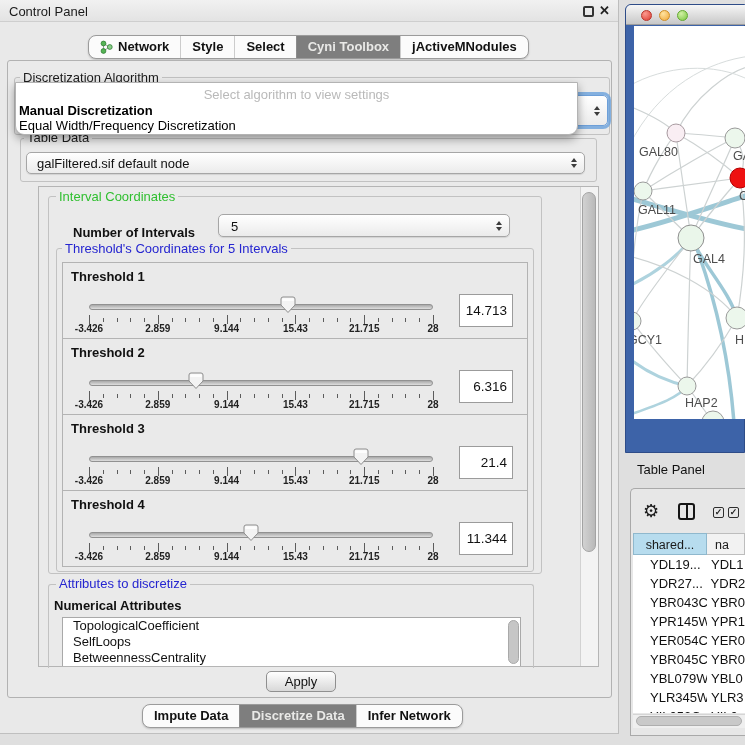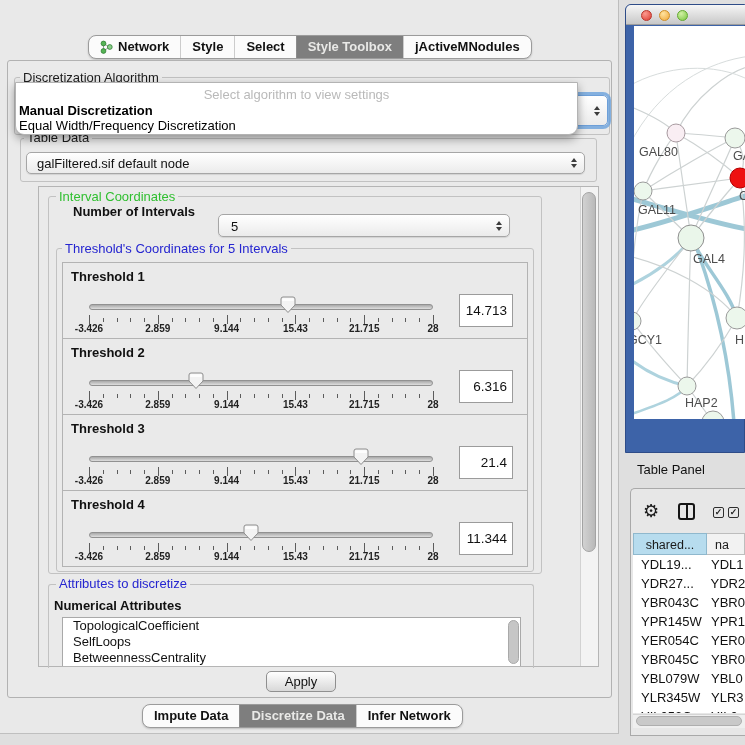--- a/index.html
+++ b/index.html
@@ -77,53 +77,58 @@
   .tp-window { position:absolute; left:630px; top:488px; width:115px; height:248px; background:#e7e7e7; border:1px solid #a9a9a9; border-radius:5px 0 0 0; border-right:none; }
   .gear-icon { position:absolute; left:643px; top:500px; font-size:18px; color:#1c1c1c; }
   .col-icon { position:absolute; left:678px; top:503px; width:17px; height:17px; border:2px solid #151515; border-radius:3px; }
   .col-icon::after { content:""; position:absolute; left:5.5px; top:0; width:2px; height:13px; background:#151515; }
   .cb { position:absolute; top:507px; width:11px; height:11px; border:1.5px solid #2e2e2e; border-radius:2px; font-size:9px; font-weight:bold; color:#222; text-align:center; line-height:9px; }
   .th-cell { position:absolute; top:533px; height:22px; font-size:12.5px; color:#1a1a1a; text-align:center; line-height:22px; }
   .hdr1 { left:633px; width:74px; background:#b7dcee; border:1px solid #8fb8cd; }
   .hdr2 { left:707px; width:38px; background:#f2f2f2; border:1px solid #bdbdbd; border-left:none; text-align:left; padding-left:8px; }
   .rows-clip { position:absolute; left:633px; top:555px; width:112px; height:158px; background:#fff; overflow:hidden; }
   .trow { display:flex; height:19px; font-size:13px; color:#111; line-height:19px; }
-  .trow .c1 { width:74px; padding-left:8px; white-space:nowrap; overflow:hidden; }
+  .trow .c1 { width:74px; padding-left:17px; white-space:nowrap; overflow:hidden; }
   .trow .c2 { padding-left:4px; white-space:nowrap; overflow:hidden; }
   .hscroll-track { position:absolute; left:633px; top:714px; width:112px; height:14px; background:#efefef; border-top:1px solid #d5d5d5; }
   .hscroll-thumb { position:absolute; left:636px; top:716px; width:106px; height:10px; background:#c9c9c9; border:1px solid #aeaeae; border-radius:5px; }
 </style>
 </head>
 <body>
 
 <div id="stage">
 
   <div class="cp-window">
 
+    <div class="cp-titlebar">
+      <span class="cp-title">Control Panel</span>
+      <span class="float-icon"></span>
+      <span class="close-icon">✕</span>
+    </div>
 
     <div class="tabstrip" style="left:88px; top:35px;">
       <div class="tabseg">
         <svg width="13" height="14" viewBox="0 0 13 14">
           <line x1="3.5" y1="3.5" x2="9.5" y2="7" stroke="#9a9a9a" stroke-width="1"></line>
           <line x1="3.5" y1="11" x2="9.5" y2="7" stroke="#9a9a9a" stroke-width="1"></line>
           <line x1="3.5" y1="3.5" x2="3.5" y2="11" stroke="#9a9a9a" stroke-width="1"></line>
           <circle cx="3.5" cy="3.5" r="2.4" fill="#55b455" stroke="#2e7d32" stroke-width="0.8"></circle>
           <circle cx="3.5" cy="11" r="2.4" fill="#55b455" stroke="#2e7d32" stroke-width="0.8"></circle>
           <circle cx="9.8" cy="7" r="2.4" fill="#8bd08b" stroke="#2e7d32" stroke-width="0.8"></circle>
         </svg>
         <span>Network</span>
       </div>
       <div class="tabseg">
         <span>Style</span>
       </div>
       <div class="tabseg">
         <span>Select</span>
       </div>
       <div class="tabseg sel">
-        <span>Style Toolbox</span>
+        <span>Cyni Toolbox</span>
       </div>
       <div class="tabseg">
         <span>jActiveMNodules</span>
       </div>
     </div>
 
     <div class="main-panel"></div>
 
     <div class="group" style="left:14px; top:77px; width:596px; height:58px;"></div>
     <span class="group-title gt-dark" style="left:20px; top:71px;">Discretization Algorithm</span>
@@ -150,21 +155,21 @@
         </span>
     </div>
 
     <div class="scrollpanel"></div>
     <div class="vscroll-track"></div>
     <div class="vscroll-thumb"></div>
 
     <div class="group" style="left:48px; top:196px; width:494px; height:378px;"></div>
     <span class="group-title gt-green" style="left:56px; top:190px;">Interval Coordinates</span>
 
-    <span class="bold-label" style="left:73px; top:204px;text-align:center;">Number of Intervals</span>
+    <span class="bold-label" style="left:73px; top:225px;text-align:center;">Number of Intervals</span>
     <div class="combo" style="left:218px; top:214px; width:292px; height:23px;">
       <span class="txt" style="left:12px;">5</span>
       <span class="stepper">
           <span class="tri-up"></span>
           <span class="tri-down"></span>
         </span>
     </div>
 
     <div class="group" style="left:56px; top:248px; width:478px; height:324px;"></div>
     <span class="group-title gt-blue" style="left:62px; top:242px;">Threshold's Coordinates for 5 Intervals</span>

